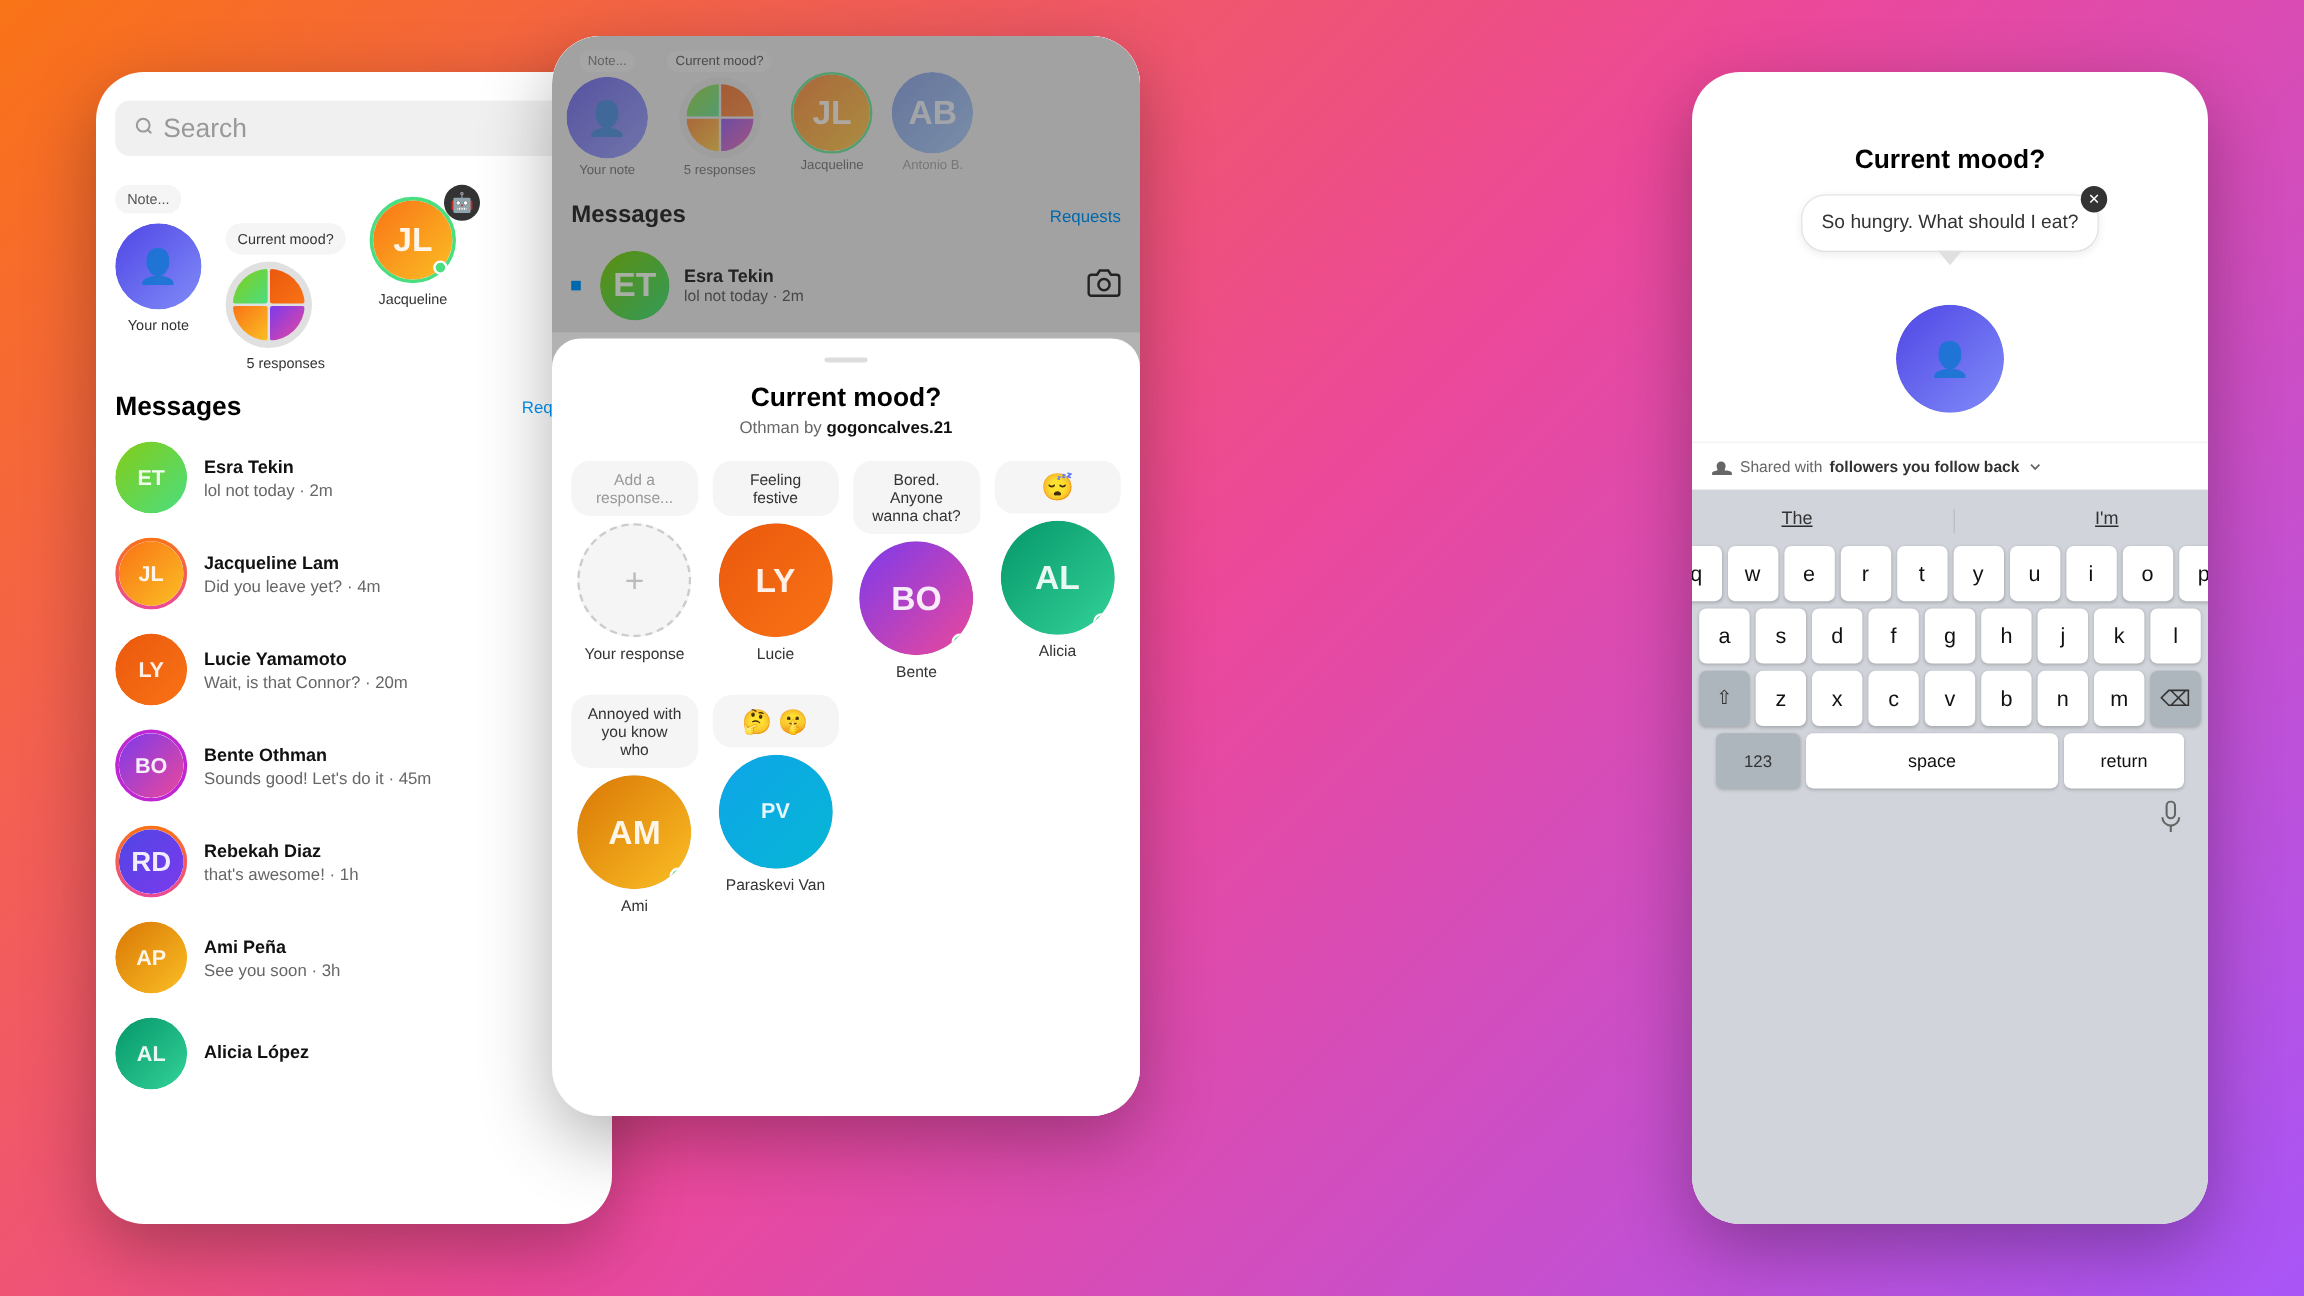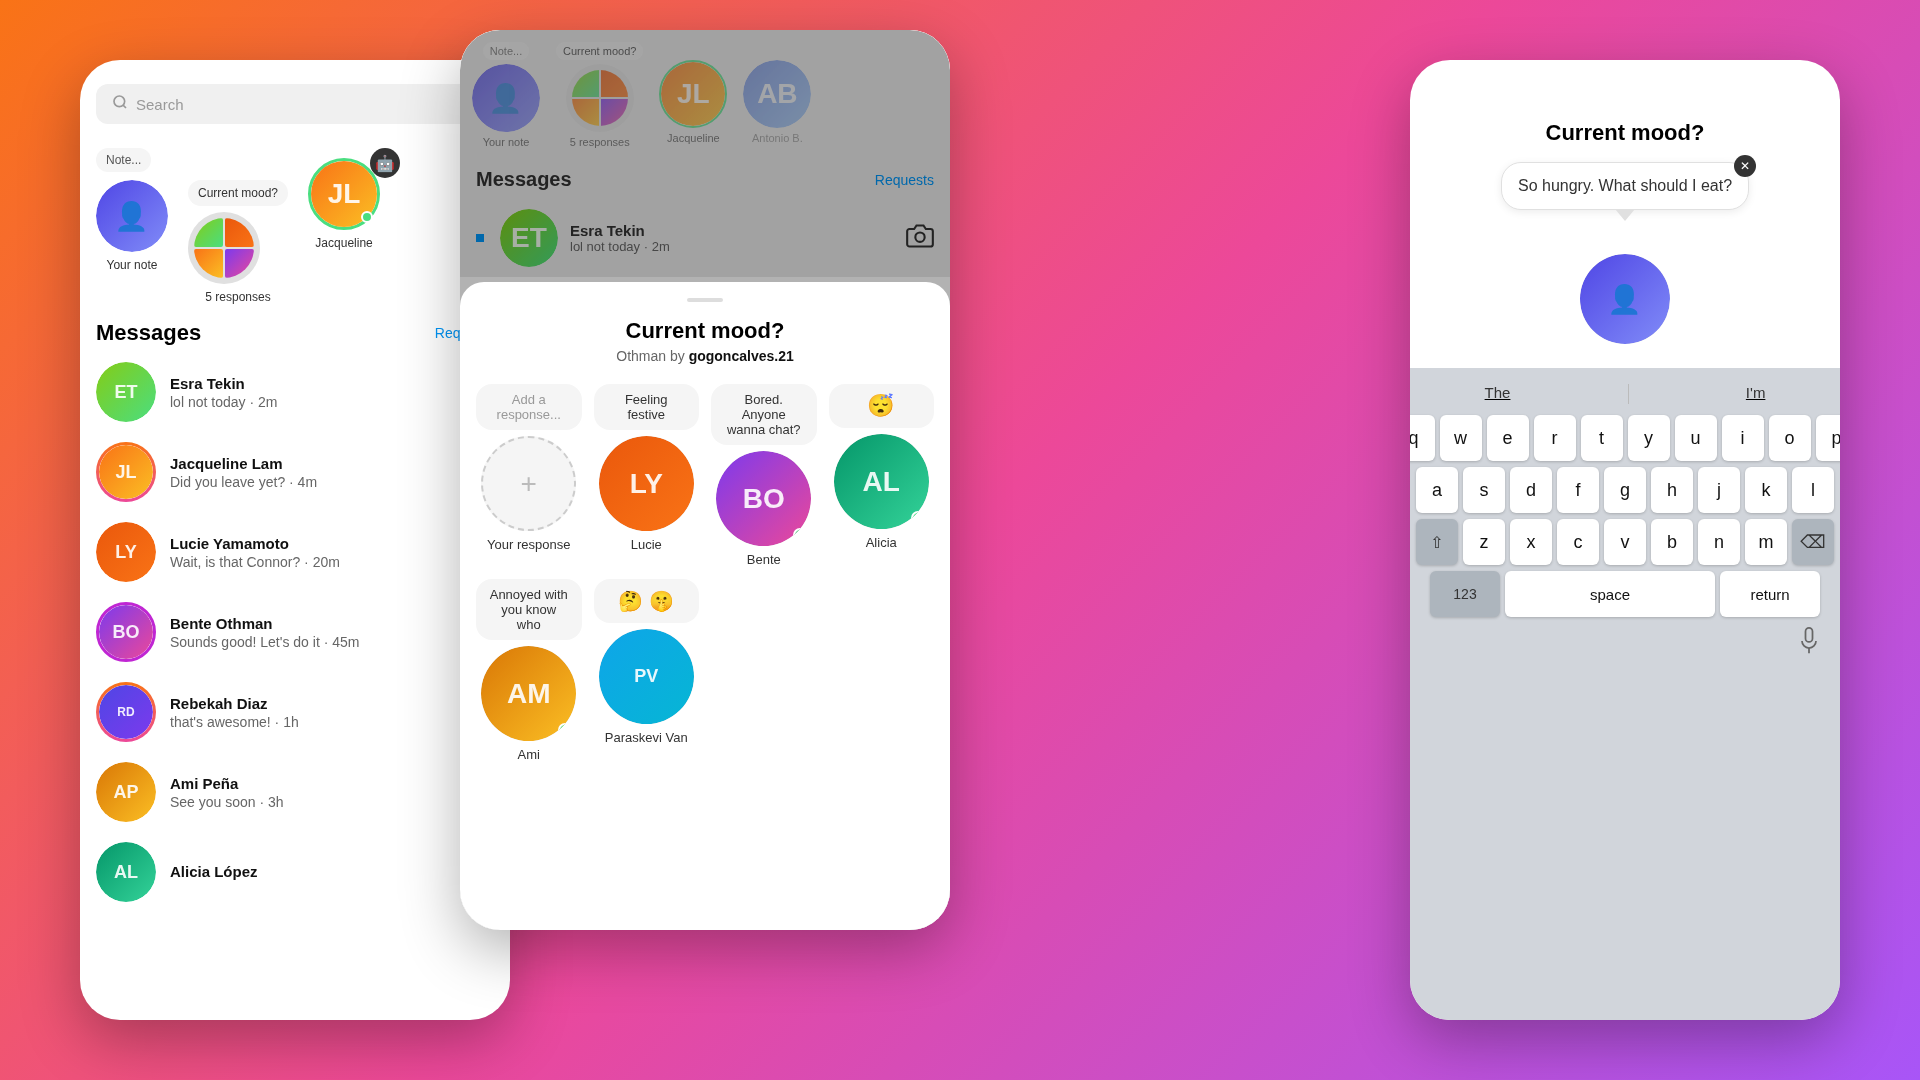--- a/index.html
+++ b/index.html
@@ -487,21 +487,21 @@
 <div class="phone-card phone-left">
   <div class="left-content">
 
     <div class="search-bar">
       <span>
         <svg width="16" height="16" viewBox="0 0 24 24" fill="none" stroke="#999" stroke-width="2.5">
           <circle cx="11" cy="11" r="8"></circle>
             <line x1="21" y1="21" x2="16.65" y2="16.65"></line>
         </svg>
       </span>
-      <span style="color:#999;font-size:15px;">Search</span>
+      <span style="color:#999;font-size:22px;">Search</span>
     </div>
 
     <div class="stories-row">
 
       <div class="story-item">
         <div style="position:relative; padding-top:32px;">
           <div class="bubble-above">Note...</div>
           <div class="story-avatar" style="width:72px;height:72px;border-radius:50%;overflow:hidden;position:relative;">
             <div class="face-circle av-user">👤</div>
           </div>
@@ -580,21 +580,21 @@
           <div class="face-circle av-bente" style="width:54px;height:54px;border-radius:50%;font-size:18px;">BO</div>
         </div>
         <div class="msg-info">
           <div class="msg-name">Bente Othman</div>
           <div class="msg-preview">Sounds good! Let's do it · 45m</div>
         </div>
       </div>
 
       <div class="message-item">
         <div class="msg-avatar ring-gradient">
-          <div class="face-circle av-rebekah" style="width:54px;height:54px;border-radius:50%;font-size:12px;">RD</div>
+          <div class="face-circle av-rebekah" style="width:54px;height:54px;border-radius:50%;font-size:23px;">RD</div>
         </div>
         <div class="msg-info">
           <div class="msg-name">Rebekah Diaz</div>
           <div class="msg-preview">that's awesome! · 1h</div>
         </div>
       </div>
 
       <div class="message-item">
         <div class="msg-avatar">
           <div class="face-circle av-ami" style="width:60px;height:60px;border-radius:50%;font-size:18px;">AP</div>
@@ -763,20 +763,30 @@
         </div>
       </div>
 
       <div style="margin-top:16px;">
         <div class="right-avatar-large">
           <div class="face-circle av-user" style="width:90px;height:90px;">👤</div>
         </div>
       </div>
     </div>
 
+    <div class="shared-with">
+      <svg width="18" height="14" viewBox="0 0 24 18" fill="#666">
+        <path d="M17 13c2 0 6 1 6 3v2H1v-2c0-2 4-3 6-3 0-2-1-3-1-5a5 5 0 0 1 10 0c0 2-1 3-1 5z"></path>
+      </svg>
+      <span>Shared with</span>
+      <strong>followers you follow back</strong>
+      <svg width="14" height="14" viewBox="0 0 24 24" fill="none" stroke="#666" stroke-width="2.5">
+        <polyline points="6 9 12 15 18 9"></polyline>
+      </svg>
+    </div>
 
     <div class="keyboard">
 
       <div class="keyboard-suggestions">
         <span class="key-suggestion">The</span>
         <span style="width:1px;background:#bbb;height:20px;margin-top:4px;"></span>
         <span class="key-suggestion">I'm</span>
       </div>
 
       <div class="key-row">

